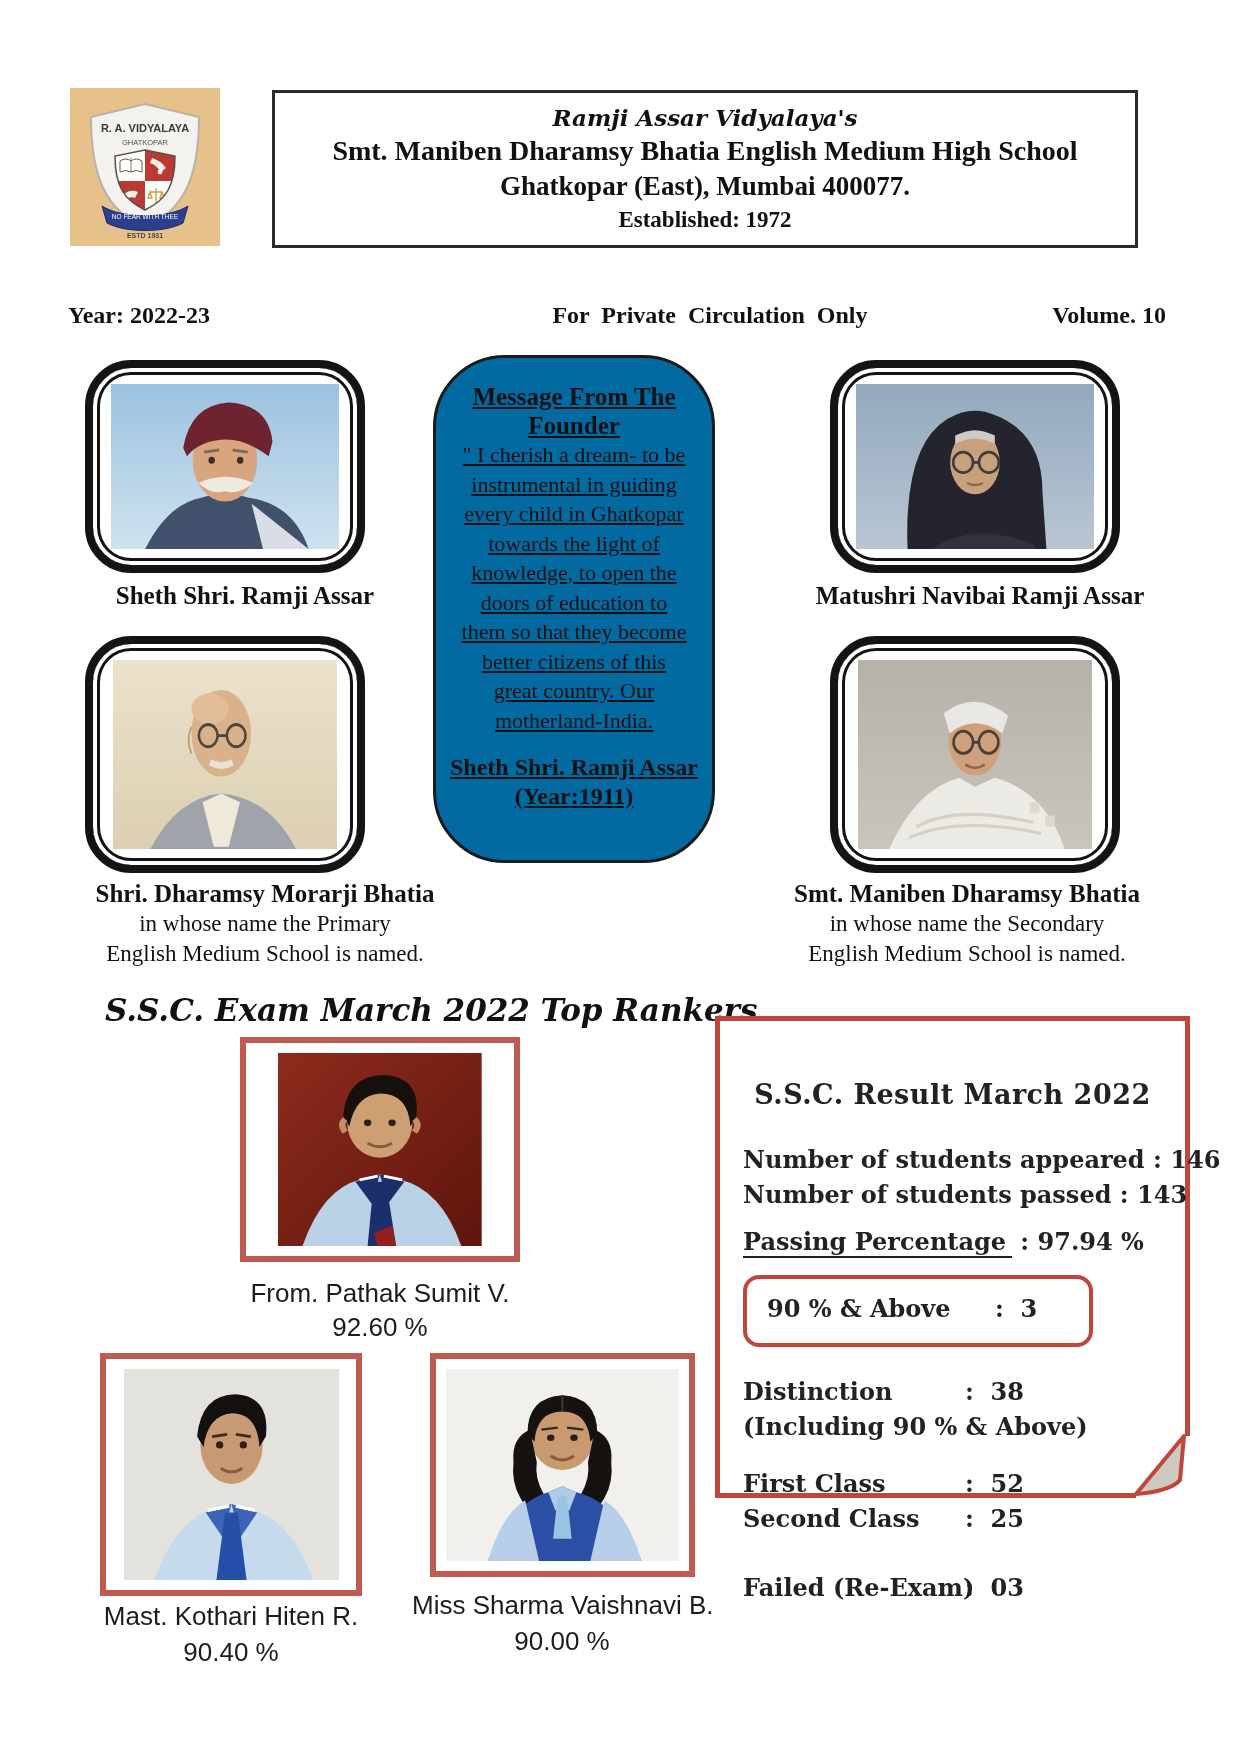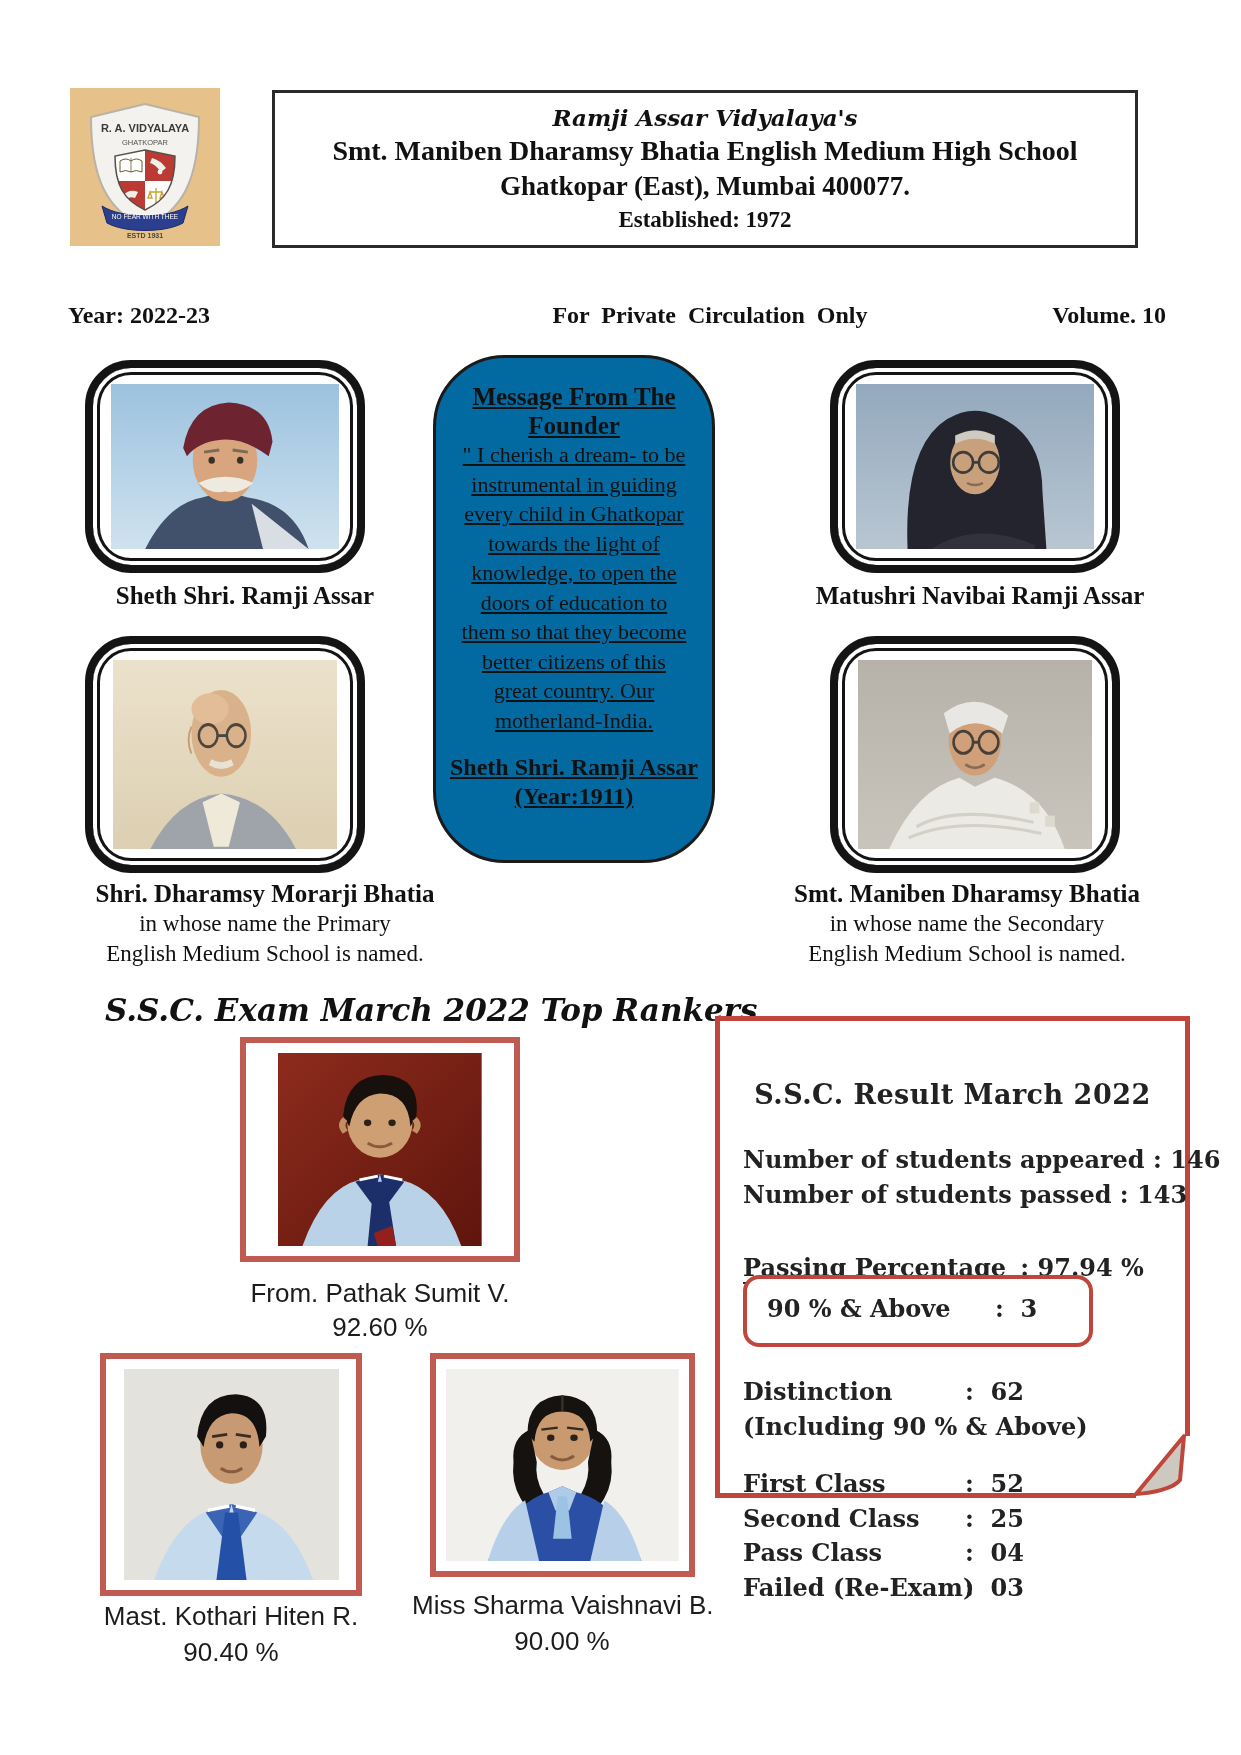--- a/index.html
+++ b/index.html
@@ -294,42 +294,39 @@
   <div class="abs resultbox" style="left:715px;top:1016px;width:475px;height:482px;box-sizing:border-box;">
     <div class="abs r-title ctr" style="left:0;right:0;top:58px;">S.S.C. Result March 2022</div>
 
     <div class="abs r-line" style="left:23px;top:124px;">
       <span>Number of students appeared</span><span class="val"> : 146</span>
     </div>
     <div class="abs r-line" style="left:23px;top:159px;">
       <span>Number of students passed</span><span class="val"> : 143</span>
     </div>
 
-    <div class="abs r-line" style="left:23px;top:232px;">
+    <div class="abs r-line" style="left:23px;top:206px;">
       <span class="u">Passing Percentage</span><span class="val"> : 97.94 %</span>
     </div>
 
     <div class="hl-box" style="left:14px;top:254px;width:342px;height:64px;">
       <span class="lbl">90 % &amp; Above</span>
       <span class="val">:  3</span>
     </div>
 
     <div class="r-row" style="top:356px;">
-      <span>Distinction</span><span class="val">:  62</span>
+      <span>Distinction</span><span class="val">:  38</span>
     </div>
     <div class="r-row" style="top:391px;">(Including 90 % &amp; Above)</div>
 
     <div class="r-row" style="top:448px;">
       <span>First Class</span><span class="val">:  52</span>
     </div>
     <div class="r-row" style="top:483px;">
       <span>Second Class</span><span class="val">:  25</span>
-    </div>
-    <div class="r-row" style="top:517px;">
-      <span>Pass Class</span><span class="val">:  04</span>
     </div>
     <div class="r-row" style="top:552px;">
       <span>Failed (Re-Exam)</span><span class="val">:  03</span>
     </div>
 
     <svg width="58" height="66" viewBox="0 0 58 66" style="position:absolute;right:-5px;bottom:-5px;">
       <rect x="4" y="4" width="54" height="62" fill="#ffffff"></rect>
       <path d="M4,62 L52,4 L48,48 C42,56 22,61 4,62 Z" fill="#cdc8c0" stroke="#c0463c" stroke-width="4" stroke-linejoin="round"></path>
     </svg>
   </div>

